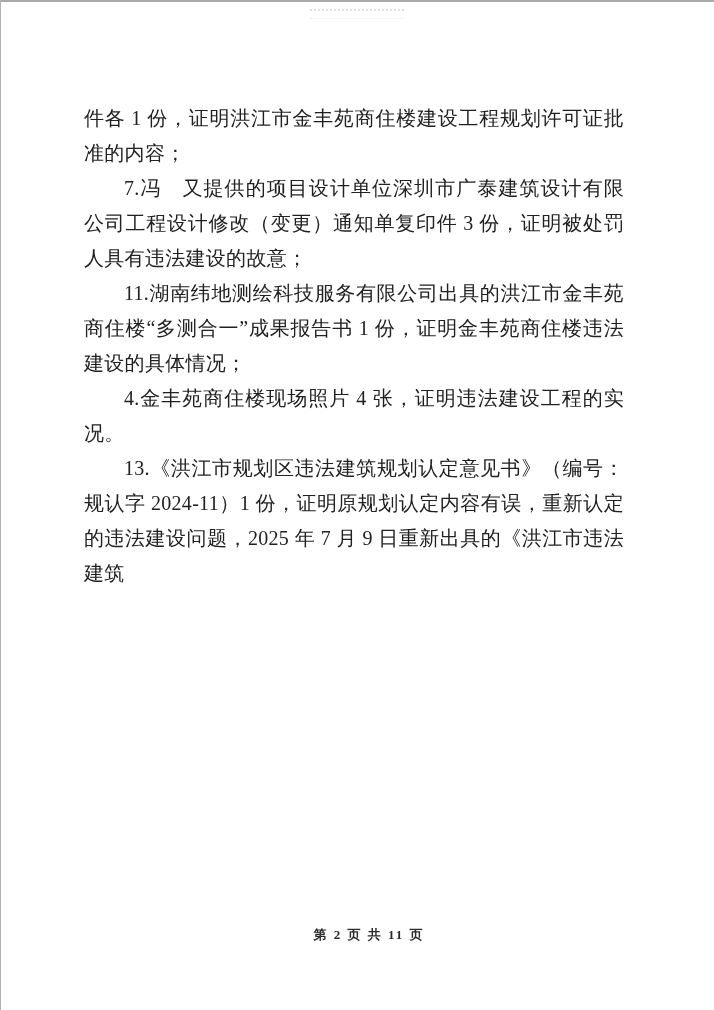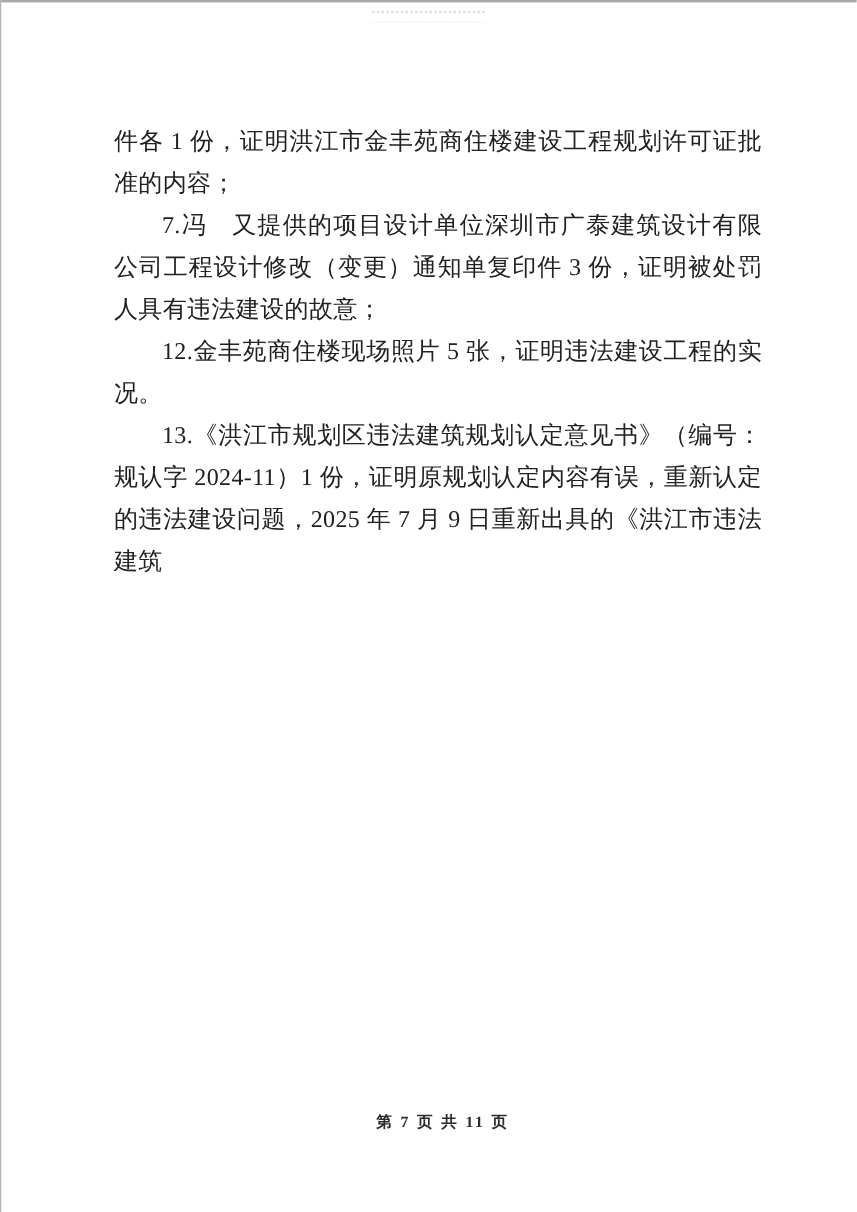--- a/index.html
+++ b/index.html
@@ -32,21 +32,21 @@
     position: absolute;
     top: 9px; left: 310px;
     width: 94px; height: 7px;
     border-top: 2px dotted #dedede;
     border-bottom: 1px dotted #ececec;
     filter: blur(0.6px);
   }
   
   .doc-body {
     position: absolute;
-    left: 95px;
+    left: 84px;
     top: 101px;
     width: 540px;
     color: #212121;
     font-size: 20px;
     line-height: 35px;
     text-align: justify;
     text-justify: inter-ideograph;
     letter-spacing: 0.3px;
   }
   .para {
@@ -72,17 +72,18 @@
 </head>
 <body>
 
 <div class="scan-edge-top"></div>
 <div class="scan-edge-left"></div>
 <div class="scan-smudge"></div>
 
 <div class="doc-body">
     <p class="para">件各 1 份，证明洪江市金丰苑商住楼建设工程规划许可证批准的内容；</p>
     <p class="para indent">7.冯　又提供的项目设计单位深圳市广泰建筑设计有限公司工程设计修改（变更）通知单复印件 3 份，证明被处罚人具有违法建设的故意；</p>
-    <p class="para indent">12.金丰苑商住楼现场照片 5 张，证明违法建设工程的实况。</p>
+    <p class="para indent">11.湖南纬地测绘科技服务有限公司出具的洪江市金丰苑商住楼“多测合一”成果报告书 1 份，证明金丰苑商住楼违法建设的具体情况；</p>
+    <p class="para indent">4.金丰苑商住楼现场照片 4 张，证明违法建设工程的实况。</p>
     <p class="para indent">13.《洪江市规划区违法建筑规划认定意见书》（编号：规认字 2024-11）1 份，证明原规划认定内容有误，重新认定的违法建设问题，2025 年 7 月 9 日重新出具的《洪江市违法建筑</p>
   </div>
 
-<div class="page-footer">第 7 页 共 11 页</div>
+<div class="page-footer">第 2 页 共 11 页</div>
 
 </body></html>

